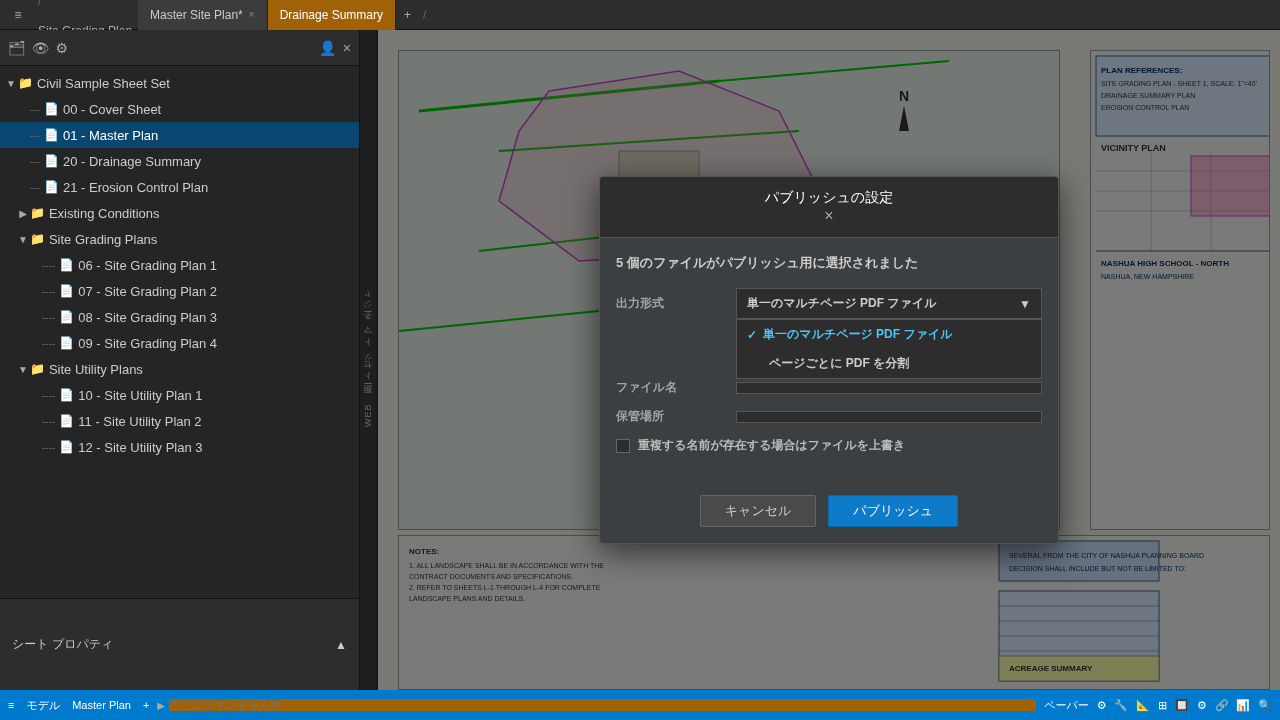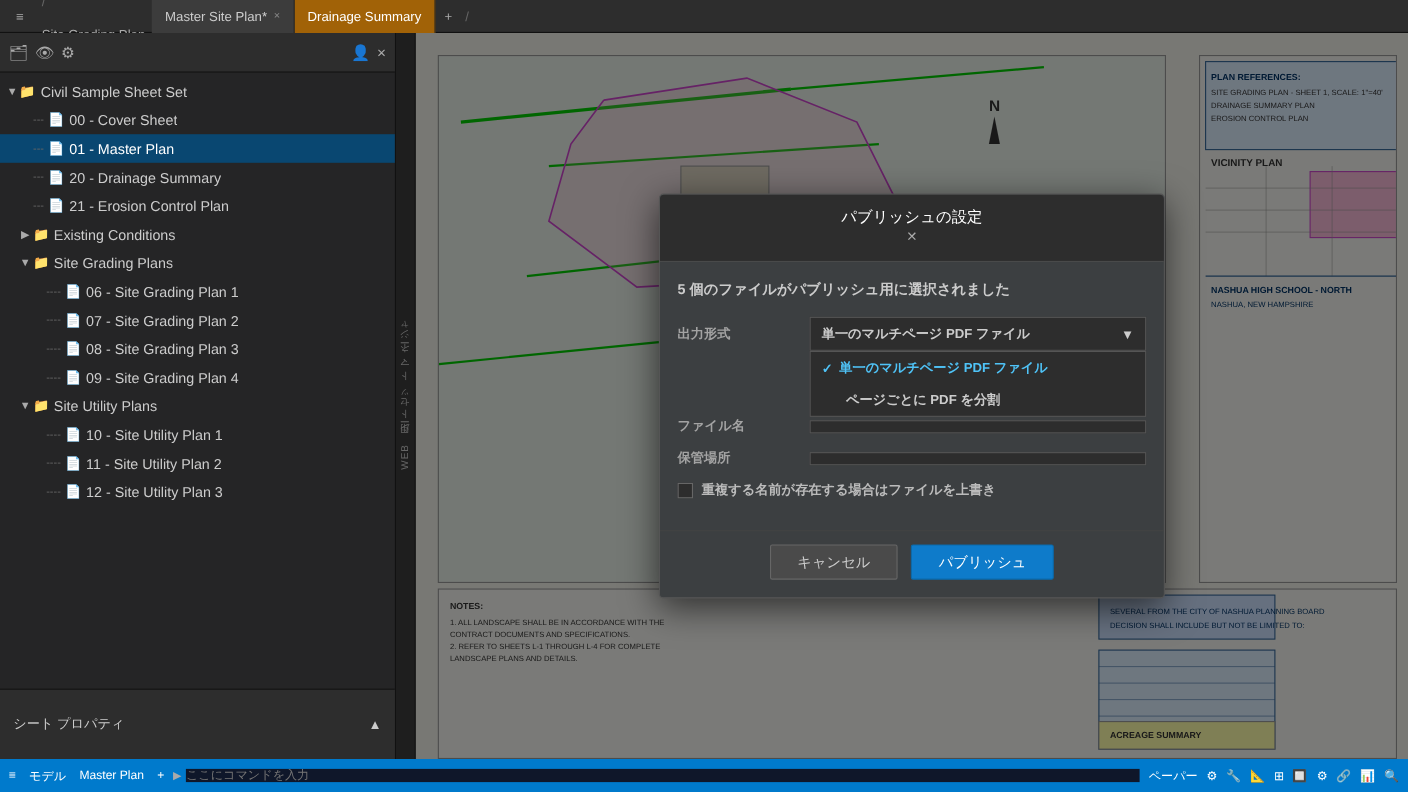--- a/index.html
+++ b/index.html
@@ -83,21 +83,21 @@
     }
     .tree-item.selected { background: #094771; color: #fff; }
     .tree-item .indent { display: inline-block; width: 12px; flex-shrink: 0; }
     .tree-item .toggle { width: 14px; flex-shrink: 0; color: #aaa; font-size: 10px; text-align: center; }
     .tree-item .item-icon { margin-right: 4px; font-size: 12px; color: #aaa; flex-shrink: 0; }
     .tree-item .item-label { font-size: 13px; overflow: hidden; text-overflow: ellipsis; }
     .tree-item .dashes { color: #666; margin-right: 4px; font-size: 10px; }
 
     
     .sheet-props {
-      height: 64px;
+      height: 92px;
       background: #2d2d2d;
       border-top: 1px solid #111;
       display: flex;
       align-items: center;
       justify-content: space-between;
       padding: 0 12px;
     }
 
     
     .vertical-strip {
@@ -278,21 +278,21 @@
     }
     .drawing-bottom-area {
       position: absolute;
       bottom: 0; left: 20px; right: 10px;
       height: 155px;
       background: #f5f5f0;
       border: 1px solid #999;
     }
     .command-input {
       flex: 1;
-      background: #0f172a;
+      background: #a16207;
       border: none;
       color: #ccc;
       font-size: 11px;
       outline: none;
     }
   </style>
 </head>
 <body>
 
 <div class="tab-bar">

